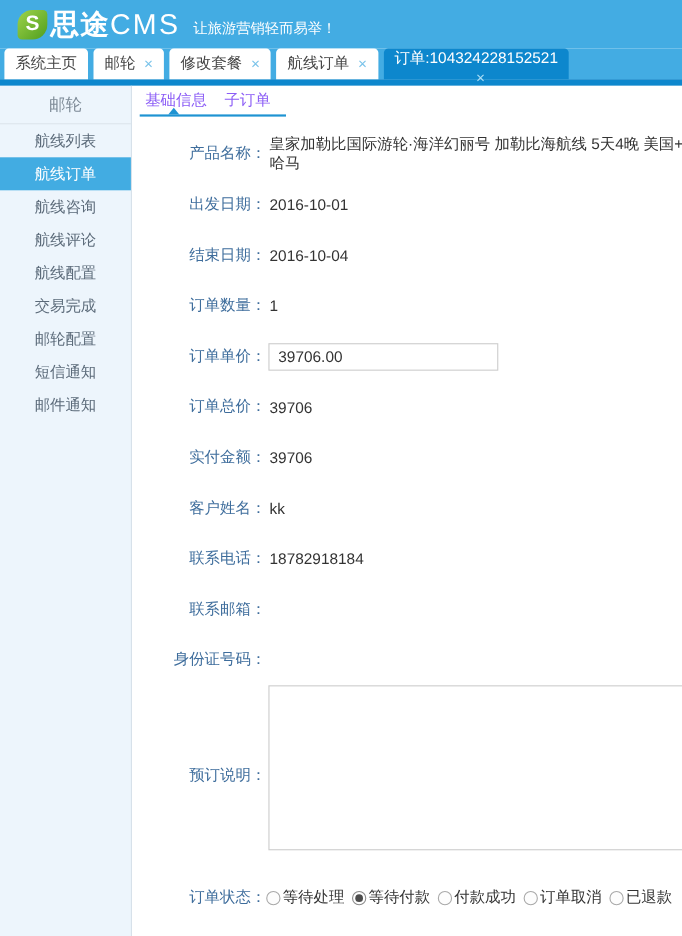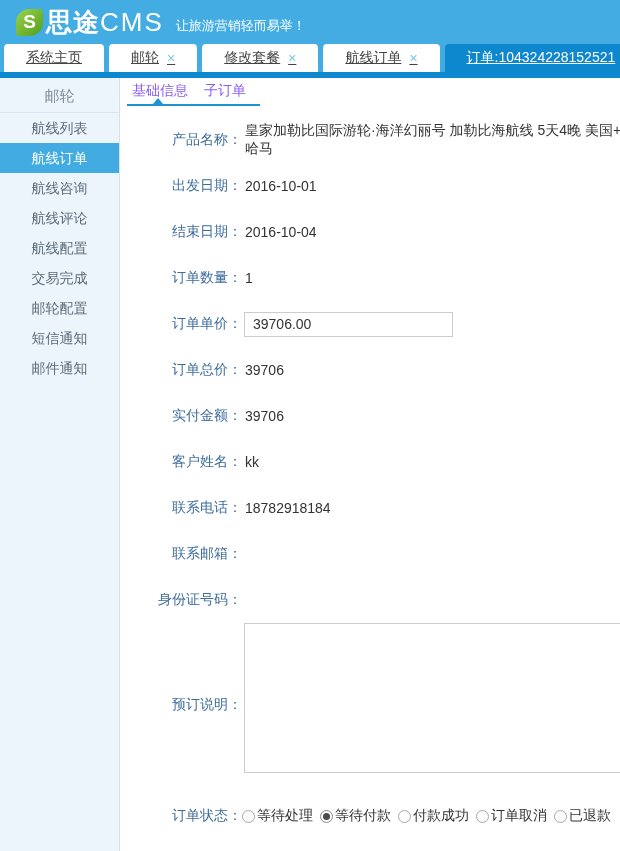--- a/index.html
+++ b/index.html
@@ -12,25 +12,25 @@
   .logo-icon { display:inline-flex; align-items:center; justify-content:center;
     width:27px; height:27px; background:linear-gradient(135deg,#9fd34a,#4f9e1e);
     border-radius:50% 15% 50% 15%; color:#fff; font-weight:bold; font-size:19px;
     margin-right:3px; align-self:center; }
   .logo-name { color:#fff; font-size:26px; font-weight:bold; letter-spacing:1px;text-align:center; }
   .logo-cms { color:#fff; font-size:26px; font-weight:normal; letter-spacing:2px; }
   .tagline { color:#fff; font-size:13px; margin-left:12px; align-self:center; padding-top:8px; }
 
   
   .tabrow { height:28px; background:#43ace3; display:flex; align-items:flex-end; padding-left:4px; }
-  .wtab { height:28px; display:inline-flex; align-items:center; padding:0 22px;
+  .wtab { height:28px; display:inline-flex; align-items:center; padding:0 10px;
     margin-right:5px; background:#fff; color:#444; font-size:14px;
-    border-radius:4px 4px 0 0; cursor:default; white-space:nowrap;text-decoration:underline; }
+    border-radius:4px 4px 0 0; cursor:default; white-space:nowrap; }
   .wtab .x { color:#7cc4ea; font-size:14px; margin-left:8px; }
-  .wtab.active { background:#0d87cd; color:#fff; }
+  .wtab.active { background:#0d87cd; color:#fff;flex-direction:column; }
   .wtab.active .x { color:#a8dcf5; }
   .tabstrip { height:6px; background:#0d87cd; }
 
   
   .page-body { display:flex; height:773px; }
   .sidebar { width:120px; background:#edf5fc; border-right:1px solid #d7e1ea; flex-shrink:0; }
   .sidebar-title { height:35px; line-height:35px; text-align:center; color:#7d8a96;
     font-size:15px; border-bottom:1px solid #dde5ec; }
   .side-item { height:30px; line-height:30px; text-align:center; color:#5c6b7a;
     font-size:14px; cursor:pointer; }

